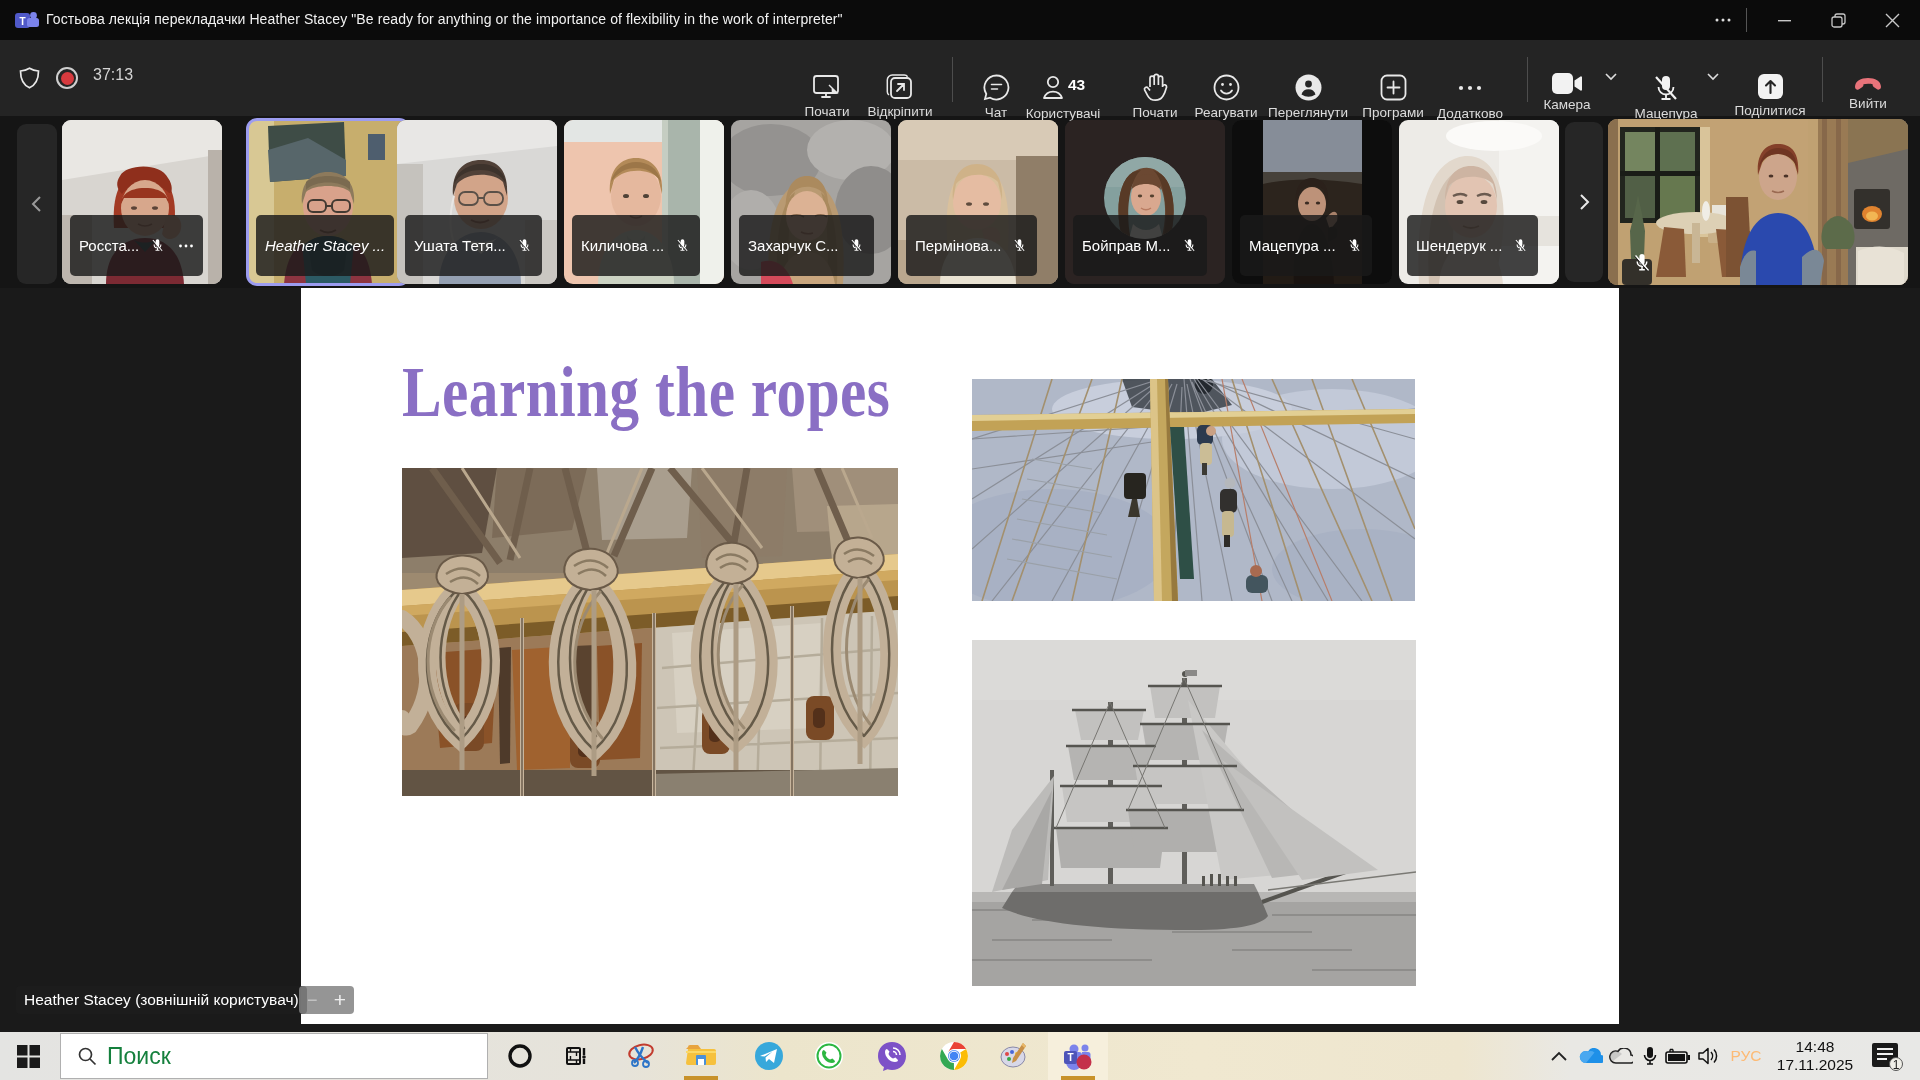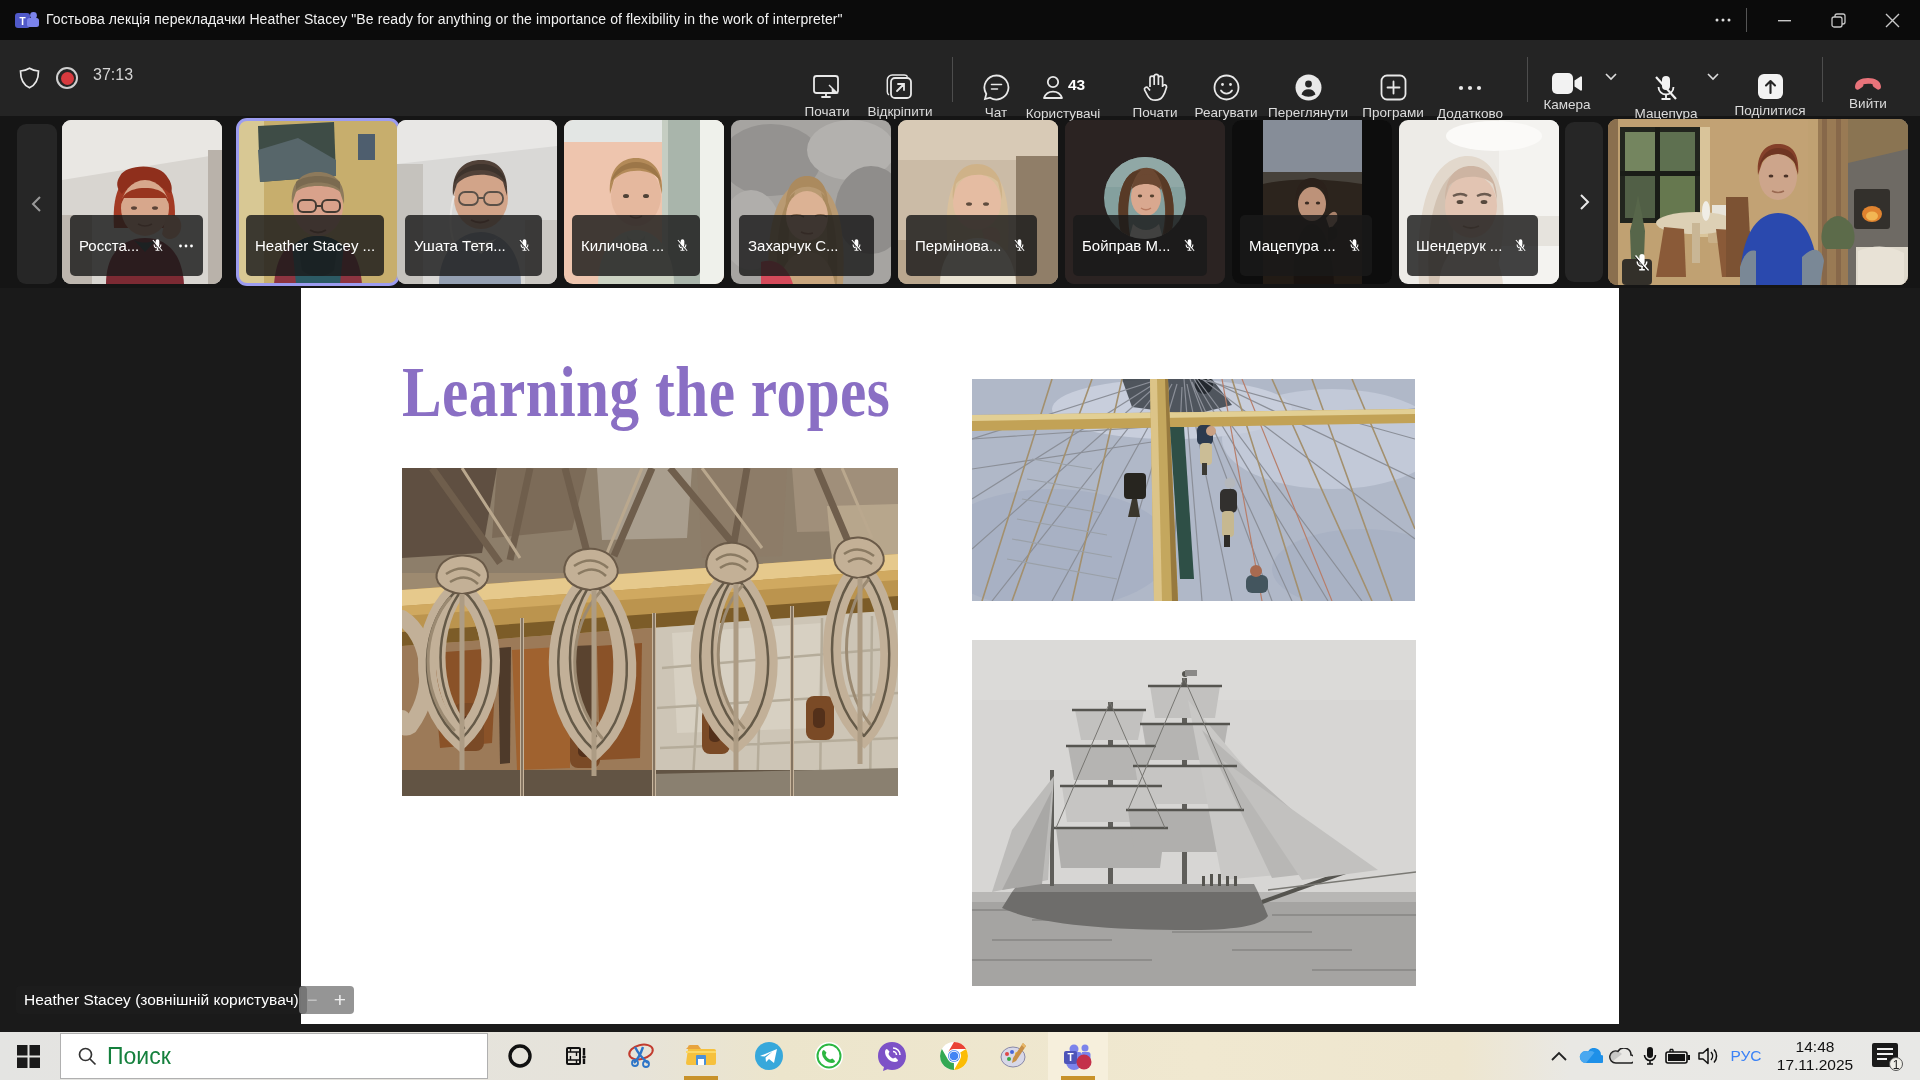--- a/index.html
+++ b/index.html
@@ -250,21 +250,21 @@
     </svg>
 <div class="tlabel">Росста...<svg width="17" height="17" viewBox="0 0 24 24">
         <use href="#micoff"></use>
       </svg><svg width="16" height="16" viewBox="0 0 16 16" style="margin-left:12px">
         <circle cx="2.5" cy="8" r="1.4" fill="#fff"></circle>
         <circle cx="8" cy="8" r="1.4" fill="#fff"></circle>
         <circle cx="13.5" cy="8" r="1.4" fill="#fff"></circle>
       </svg></div>
 </div>
 
-<div class="tile" style="left:238px;outline:3px solid #9c9cf0;outline-offset:-1px;">
+<div class="tile" style="left:248px;outline:3px solid #9c9cf0;outline-offset:-1px;font-style:italic;">
 <svg width="160" height="164" viewBox="0 0 160 164">
       <rect width="160" height="164" fill="#c7ae6d"></rect>
       <rect x="0" y="0" width="26" height="164" fill="#d8c894"></rect>
       <polygon points="20,6 96,2 98,56 22,62" fill="#3e4c46"></polygon>
       <polygon points="20,30 60,18 98,40 98,56 22,62" fill="#57666a"></polygon>
       <rect x="120" y="14" width="17" height="26" fill="#4e5e6e"></rect>
       <ellipse cx="80" cy="86" rx="25" ry="30" fill="#d9a28b"></ellipse>
       <path d="M54 84 C52 62 64 52 80 52 C96 52 108 62 106 84 L102 72 C94 64 66 64 58 72 Z" fill="#8d7a5c"></path>
       <path d="M58 70 C66 60 94 60 102 70 L102 62 C92 54 68 54 58 62 Z" fill="#7a6a50"></path>
       <rect x="60" y="80" width="18" height="12" rx="5" fill="none" stroke="#433a32" stroke-width="2"></rect>
@@ -820,21 +820,21 @@
       <rect x="22.5" y="7" width="2.5" height="5" fill="#111"></rect>
       <path d="M5 4 V1.5 M8 4 V1.5 M5 1.5 h3" stroke="#111" stroke-width="1.4" fill="none"></path>
     </svg>
   </div>
 <div class="trayico" style="left:1694px;width:30px">
     <svg width="22" height="18" viewBox="0 0 22 18">
       <path d="M1 6 h4 l5-4.5 v15 L5 12 H1 Z" fill="none" stroke="#111" stroke-width="1.5" stroke-linejoin="round"></path>
       <path d="M13 5 a6 6 0 0 1 0 8 M16 2.5 a9.5 9.5 0 0 1 0 13" stroke="#111" stroke-width="1.5" fill="none"></path>
     </svg>
   </div>
-<div class="trayico" style="left:1726px;width:40px;font-size:15.5px;color:#3b82f6;">РУС</div>
+<div class="trayico" style="left:1726px;width:40px;font-size:15.5px;color:#fdba74;">РУС</div>
 <div class="abs" style="left:1772px;top:1038px;width:86px;text-align:center;font-size:15.5px;color:#111;line-height:18px;">14:48<br>17.11.2025</div>
 <div class="trayico" style="left:1864px;width:46px">
     <svg width="34" height="30" viewBox="0 0 34 30">
       <rect x="2" y="2" width="26" height="24" rx="2" fill="#1a1a1a"></rect>
       <path d="M7 8 h16 M7 13 h16 M7 18 h10" stroke="#f0f0f0" stroke-width="2"></path>
       <circle cx="26" cy="23" r="6.5" fill="#f0efe8" stroke="#555" stroke-width="1"></circle>
       <text x="26" y="27.5" font-size="12" fill="#222" text-anchor="middle" font-family="Liberation Sans">1</text>
     </svg>
   </div>
 

